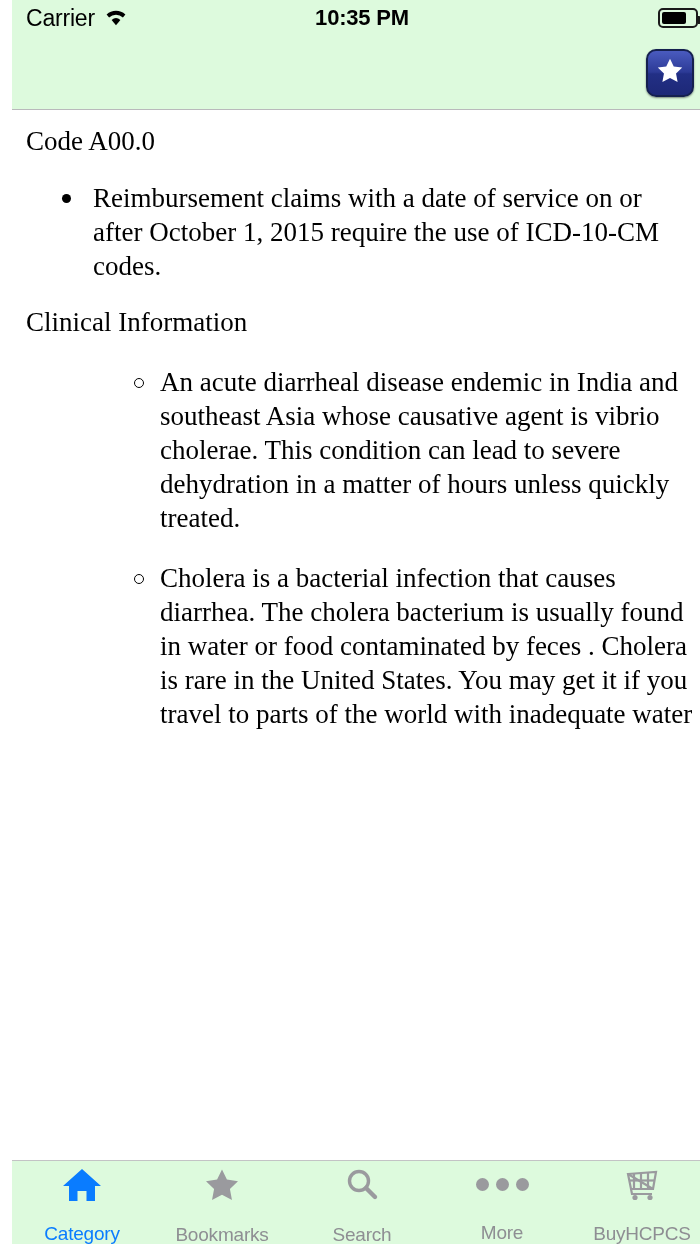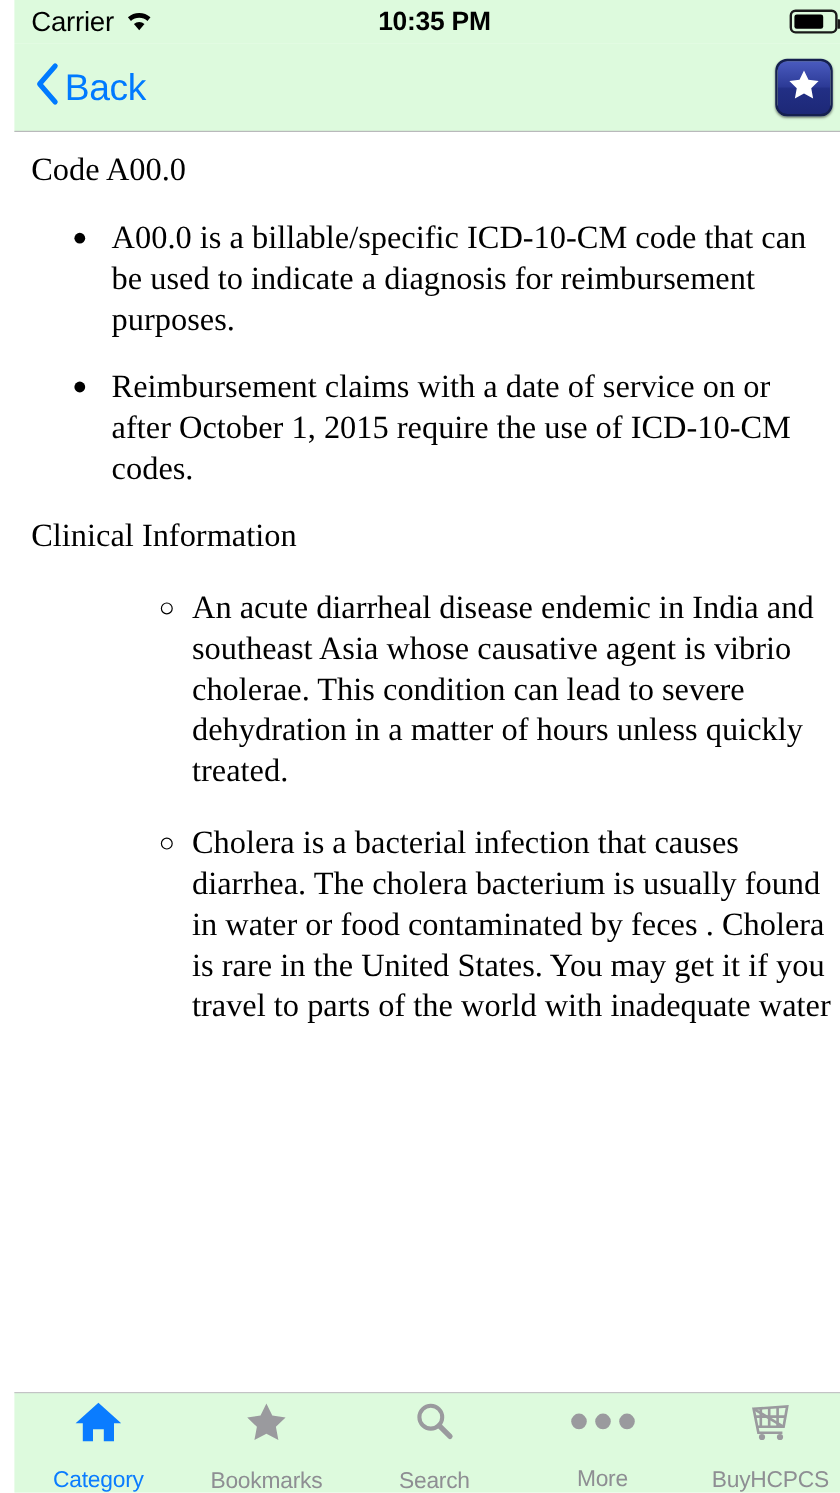--- a/index.html
+++ b/index.html
@@ -192,43 +192,34 @@
     <div class="sb-time">10:35 PM</div>
     <div class="sb-right">
       <div class="battery">
         <div class="battery-fill" style="width:75%"></div>
         <div class="battery-tip"></div>
       </div>
     </div>
   </div>
 
   <div class="navbar">
-    <div class="back-btn">
-      <span class="chevron-left">
-        <svg width="22" height="36" viewBox="0 0 22 36">
-          <path d="M18 3 L5 18 L18 33" fill="none" stroke="#007aff" stroke-width="4.2" stroke-linecap="round" stroke-linejoin="round"></path>
-        </svg>
-      </span>
-      <span class="back-label">Back</span>
-    </div>
     <div class="fav-btn">
       <span>
         <svg width="30" height="29" viewBox="0 0 24 24">
           <path d="M12 2.2 L15.1 8.6 L22.1 9.6 L17 14.5 L18.3 21.5 L12 18.2 L5.7 21.5 L7 14.5 L1.9 9.6 L8.9 8.6 Z" fill="#ffffff"></path>
         </svg>
       </span>
     </div>
   </div>
 
   <div class="content">
 
     <div>
       <div class="section-title">Code A00.0</div>
       <ul class="bullets">
-        <li class="bullet">A00.0 is a billable/specific ICD-10-CM code that can be used to indicate a diagnosis for reimbursement purposes.</li>
         <li class="bullet">Reimbursement claims with a date of service on or after October 1, 2015 require the use of ICD-10-CM codes.</li>
       </ul>
     </div>
 
     <div>
       <div class="section-title second">Clinical Information</div>
       <ul class="subbullets">
         <li class="subbullet">An acute diarrheal disease endemic in India and southeast Asia whose causative agent is vibrio cholerae. This condition can lead to severe dehydration in a matter of hours unless quickly treated.</li>
         <li class="subbullet">Cholera is a bacterial infection that causes diarrhea. The cholera bacterium is usually found in water or food contaminated by feces . Cholera is rare in the United States. You may get it if you travel to parts of the world with inadequate water</li>
       </ul>

